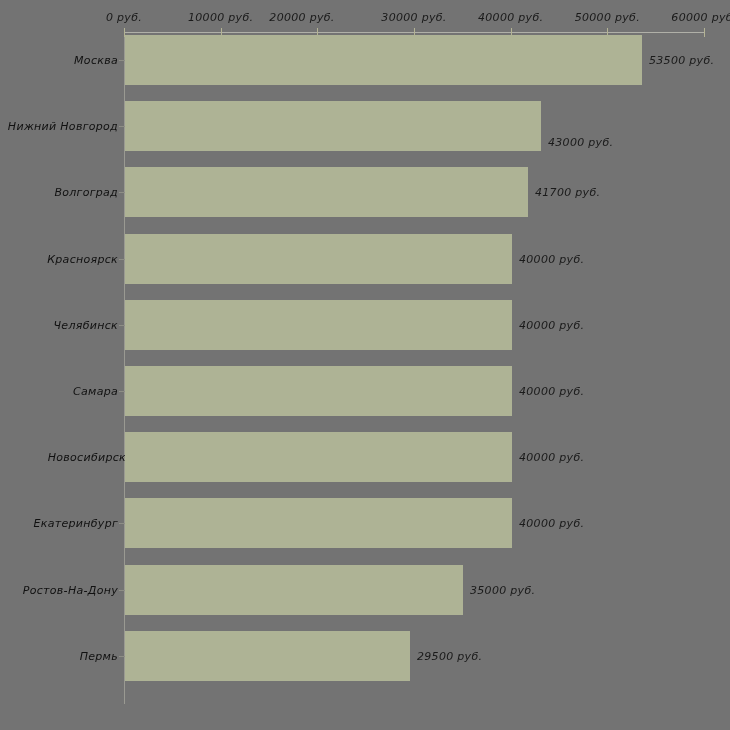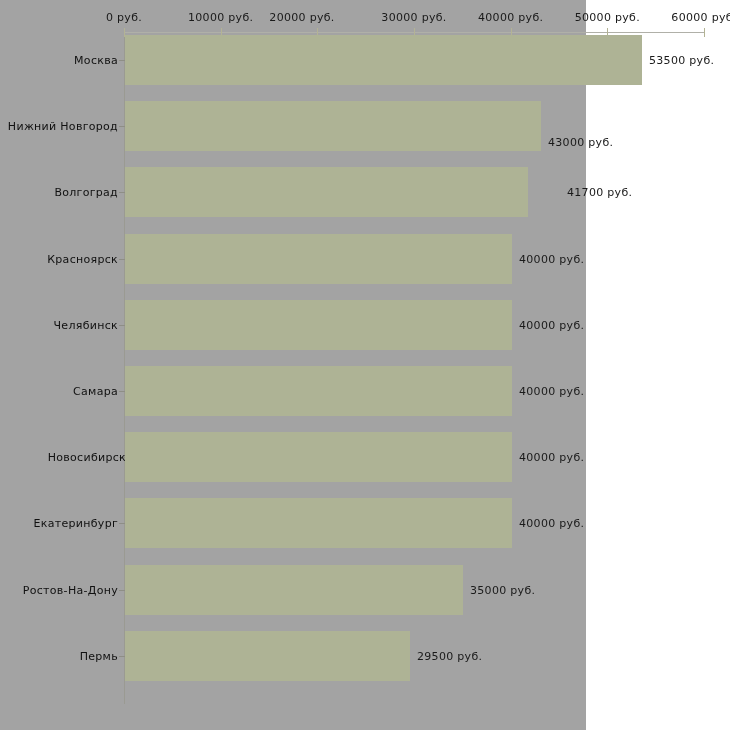--- a/index.html
+++ b/index.html
@@ -8,23 +8,24 @@
   }
   body {
     width: 730px;
     height: 730px;
     background: #ffffff;
     font-family: "DejaVu Sans", sans-serif;
     overflow: hidden;
   }
   #chart-root {
     position: relative;
-    width: 586px;
+    width: 730px;
     height: 730px;
-    background: #a3a3a3;
+    background: #737373;
+    font-style: italic;
   }
   
   .x-axis-line {
     position: absolute;
     left: 124px;
     top: 32px;
     width: 580px;
     height: 1px;
     background: #b0b0a8;
   }
@@ -135,21 +136,21 @@
       <div class="cat-label" style="top: 523px; left: 0px;">Екатеринбург</div>
       <div class="cat-label" style="top: 590px; left: 0px;">Ростов-На-Дону</div>
       <div class="cat-label" style="top: 656px; left: 0px;">Пермь</div>
     </div>
   <div id="bars-layer">
       <div class="bar" style="top: 35px; height: 50px; width: 517px; background: rgb(174, 179, 149);"></div>
       <div class="bar-value" style="left: 649px; top: 60px;">53500 руб.</div>
       <div class="bar" style="top: 101px; height: 50px; width: 416px; background: rgb(174, 179, 149);"></div>
       <div class="bar-value" style="left: 548px; top: 142px;">43000 руб.</div>
       <div class="bar" style="top: 167px; height: 50px; width: 403px; background: rgb(174, 179, 149);"></div>
-      <div class="bar-value" style="left: 535px; top: 192px; margin-left: 32px;">41700 руб.</div>
+      <div class="bar-value" style="left: 535px; top: 192px;">41700 руб.</div>
       <div class="bar" style="top: 234px; height: 50px; width: 387px; background: rgb(174, 179, 149);"></div>
       <div class="bar-value" style="left: 519px; top: 259px;">40000 руб.</div>
       <div class="bar" style="top: 300px; height: 50px; width: 387px; background: rgb(174, 179, 149);"></div>
       <div class="bar-value" style="left: 519px; top: 325px;">40000 руб.</div>
       <div class="bar" style="top: 366px; height: 50px; width: 387px; background: rgb(174, 179, 149);"></div>
       <div class="bar-value" style="left: 519px; top: 391px;">40000 руб.</div>
       <div class="bar" style="top: 432px; height: 50px; width: 387px; background: rgb(174, 179, 149);"></div>
       <div class="bar-value" style="left: 519px; top: 457px;">40000 руб.</div>
       <div class="bar" style="top: 498px; height: 50px; width: 387px; background: rgb(174, 179, 149);"></div>
       <div class="bar-value" style="left: 519px; top: 523px;">40000 руб.</div>

